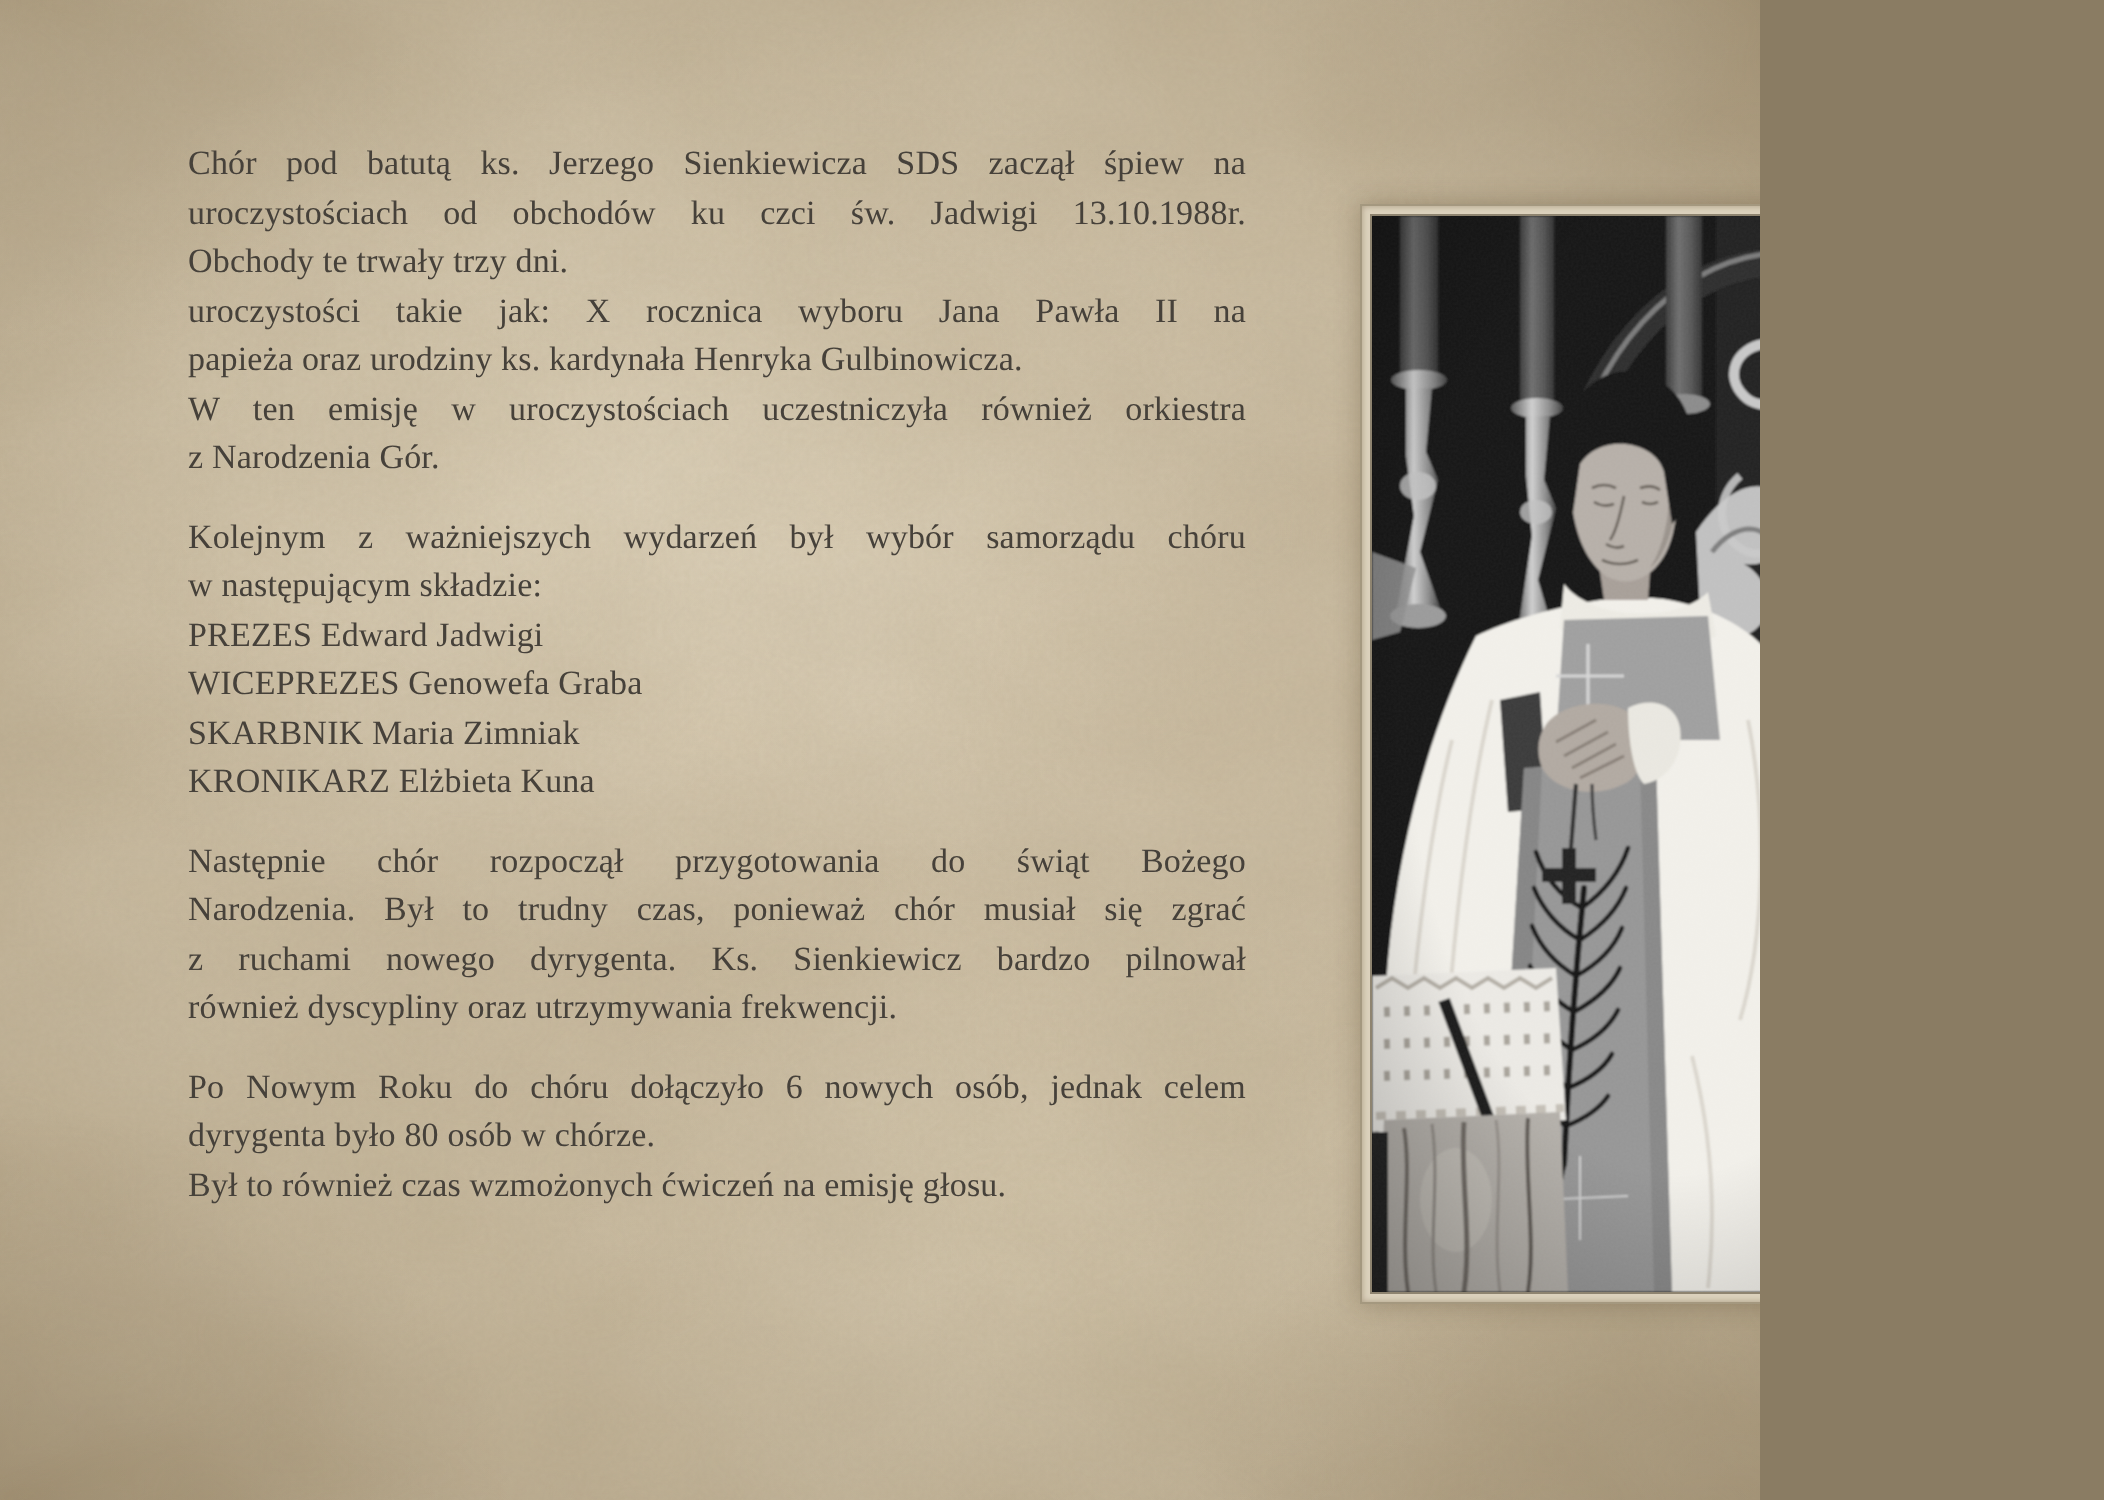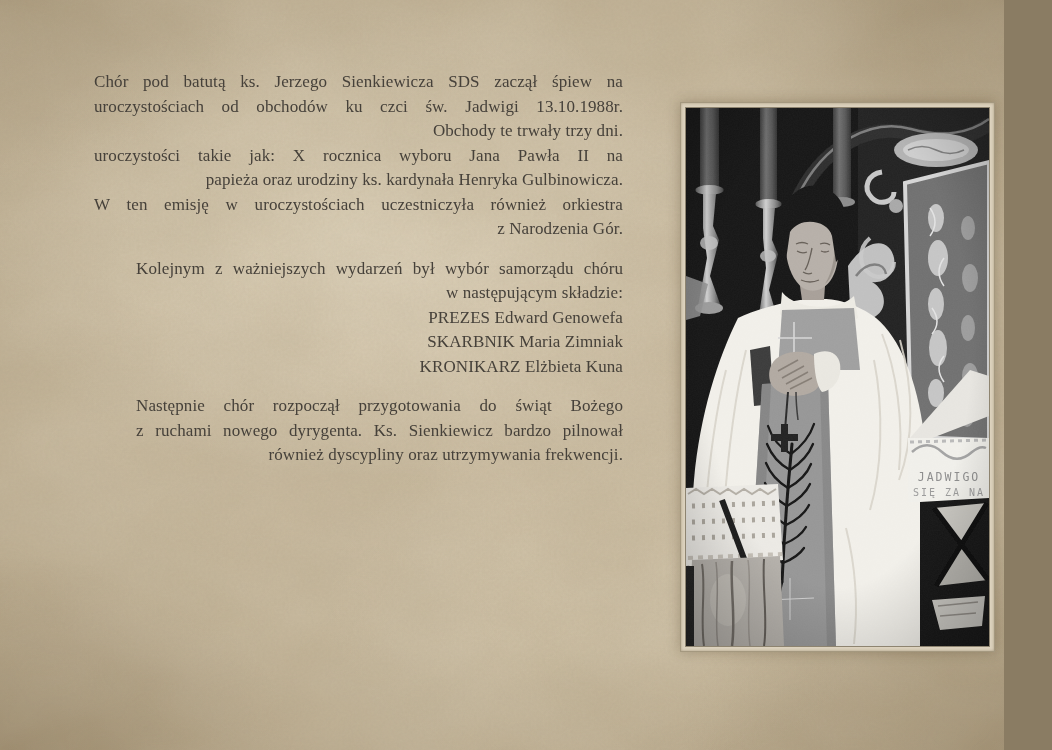--- a/index.html
+++ b/index.html
@@ -1,38 +1,38 @@
 <!DOCTYPE html>
 <html><head>
 <meta charset="utf-8">
 <style>
   html,body{margin:0;padding:0;background:#8a7c63;}
   .page{
-    position:relative; width:1004px; height:750px; overflow:hidden;
+    position:relative; width:880px; height:750px; overflow:hidden;
     background-color:#c5b69b;
     background-image:
       radial-gradient(ellipse 55% 45% at 36% 32%, rgba(248,240,220,0.40), rgba(248,240,220,0) 70%),
       radial-gradient(ellipse 40% 35% at 60% 80%, rgba(240,230,205,0.22), rgba(240,230,205,0) 70%),
       radial-gradient(ellipse 45% 40% at 0% 100%, rgba(96,76,46,0.30), rgba(96,76,46,0) 65%),
       radial-gradient(ellipse 45% 40% at 100% 0%, rgba(96,76,46,0.28), rgba(96,76,46,0) 65%),
       radial-gradient(ellipse 50% 45% at 100% 100%, rgba(96,76,46,0.26), rgba(96,76,46,0) 65%),
       radial-gradient(ellipse 40% 40% at 0% 0%, rgba(110,90,58,0.20), rgba(110,90,58,0) 60%),
       radial-gradient(ellipse 80% 75% at 50% 46%, #ccbda2 0%, #c3b498 55%, #ab9a7c 100%);
     font-family:"Liberation Serif","DejaVu Serif",serif;
   }
   .page-tex{position:absolute;left:0;top:0;pointer-events:none;}
   .txt{
     position:absolute; left:94px; top:70px; width:529px;
     font-size:17px; line-height:24.5px; color:#46413a;
     letter-spacing:0.1px;
   }
   .blk{margin:0;}
-  .blk + .blk{margin-top:15px;margin-left:42px;}
+  .blk + .blk{margin-top:15px;}
   .j{text-align:justify; text-align-last:justify;}
-  .c{text-align:right;}
+  .c{text-align:left;}
   .photo-frame{
     position:absolute; left:680px; top:102px; width:315px; height:550px;
     background:#dcd2bd; border:1px solid #a4987f; box-sizing:border-box;
     box-shadow:0 0 12px rgba(70,52,25,0.30), inset 0 0 3px rgba(120,100,70,0.5);
   }
   .photo-inner{position:absolute; left:5px; top:5px; width:303px; height:538px; background:#191919; outline:1px solid #8e8470;}
   .photo-inner svg{display:block;}
 </style>
 </head>
 <body>
@@ -65,28 +65,35 @@
       <div class="j">uroczystościach od obchodów ku czci św. Jadwigi 13.10.1988r.</div>
       <div class="c">Obchody te trwały trzy dni.</div>
       <div class="j">uroczystości takie jak: X rocznica wyboru Jana Pawła II na</div>
       <div class="c">papieża oraz urodziny ks. kardynała Henryka Gulbinowicza.</div>
       <div class="j">W ten emisję w uroczystościach uczestniczyła również orkiestra</div>
       <div class="c">z Narodzenia Gór.</div>
     </div>
     <div class="blk">
       <div class="j">Kolejnym z ważniejszych wydarzeń był wybór samorządu chóru</div>
       <div class="c">w następującym składzie:</div>
-      <div class="c">PREZES Edward Genowefa</div>
+      <div class="c">PREZES Edward Jadwigi</div>
+      <div class="c">WICEPREZES Genowefa Graba</div>
       <div class="c">SKARBNIK Maria Zimniak</div>
       <div class="c">KRONIKARZ Elżbieta Kuna</div>
     </div>
     <div class="blk">
       <div class="j">Następnie chór rozpoczął przygotowania do świąt Bożego</div>
+      <div class="j">Narodzenia. Był to trudny czas, ponieważ chór musiał się zgrać</div>
       <div class="j">z ruchami nowego dyrygenta. Ks. Sienkiewicz bardzo pilnował</div>
       <div class="c">również dyscypliny oraz utrzymywania frekwencji.</div>
+    </div>
+    <div class="blk">
+      <div class="j">Po Nowym Roku do chóru dołączyło 6 nowych osób, jednak celem</div>
+      <div class="c">dyrygenta było 80 osób w chórze.</div>
+      <div class="c">Był to również czas wzmożonych ćwiczeń na emisję głosu.</div>
     </div>
   </div>
 
   <div class="photo-frame">
     <div class="photo-inner">
       <svg width="303" height="538" viewBox="0 0 303 538" aria-hidden="true">
         <defs>
           <linearGradient id="cnd" x1="0" y1="0" x2="1" y2="0">
             <stop offset="0" stop-color="#3c3c3c"></stop>
               <stop offset="0.35" stop-color="#6f6f6f"></stop>

